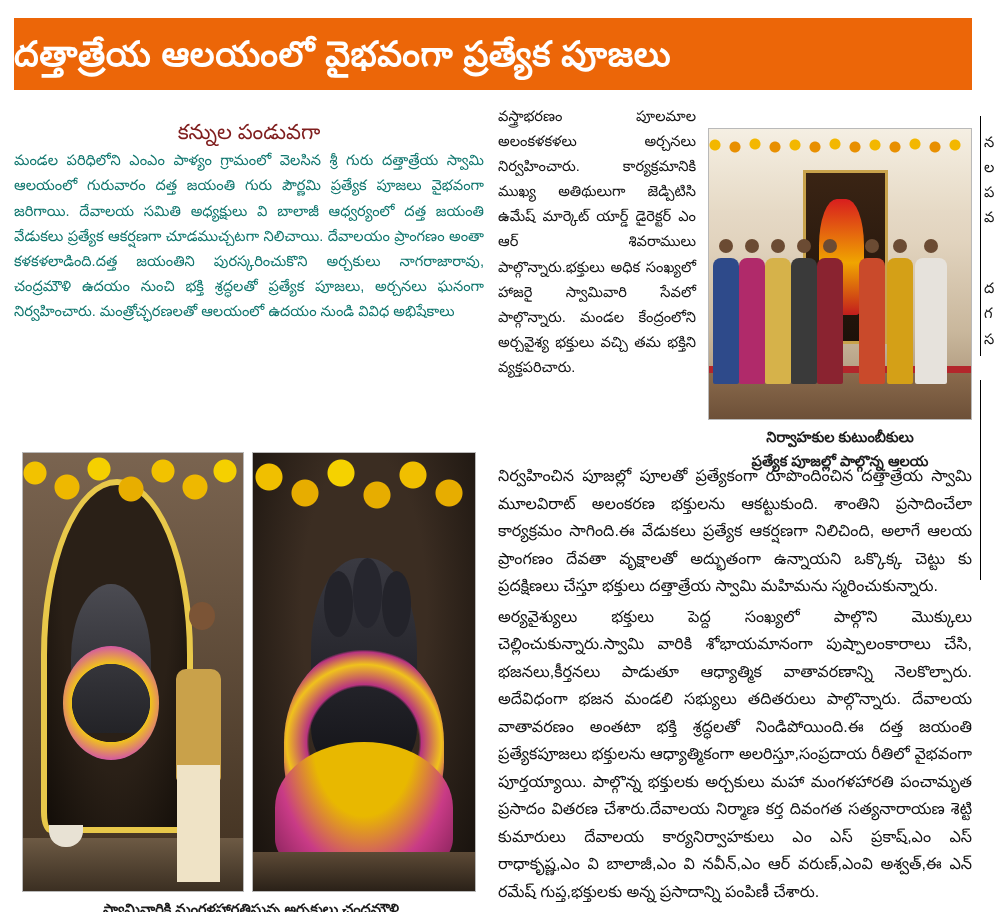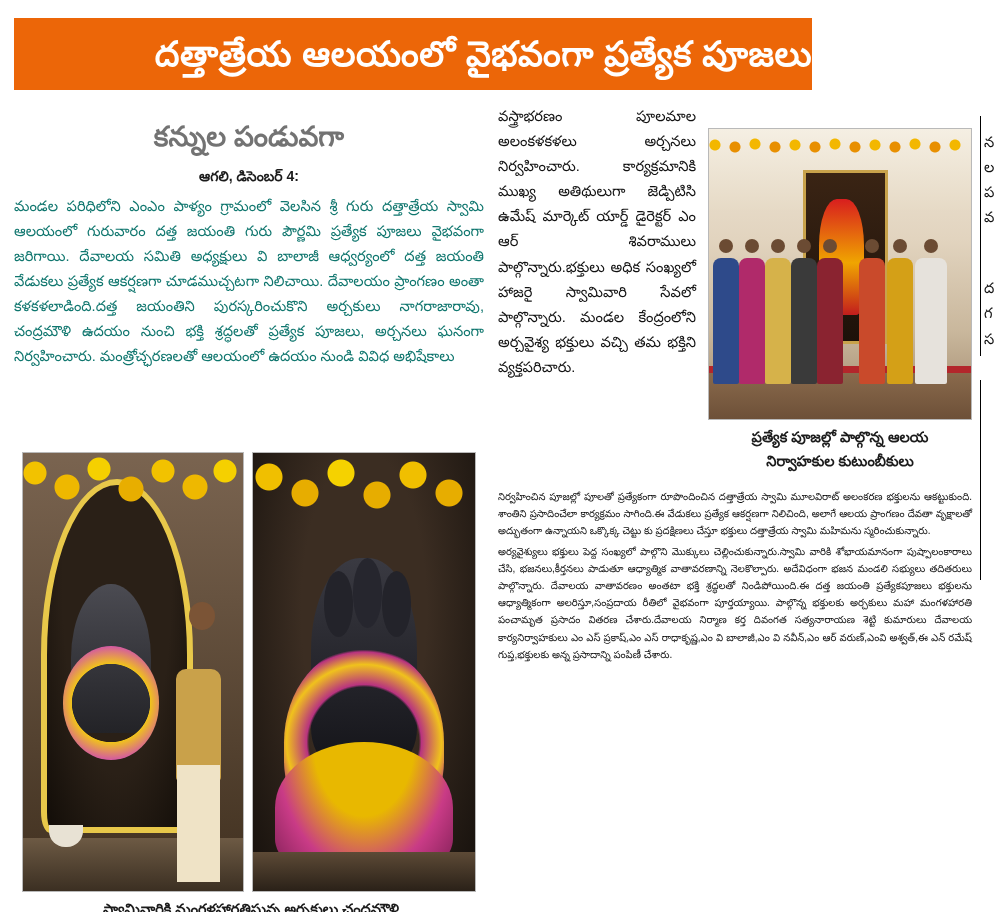--- a/index.html
+++ b/index.html
@@ -13,26 +13,26 @@
     position: relative;
     overflow: hidden;
     font-family: "Liberation Sans", sans-serif;
   }
 
   
   .masthead {
     position: absolute;
     left: 14px;
     top: 18px;
-    width: 798px;
+    width: 958px;
     height: 72px;
     background: #ec6608;
     display: flex;
     align-items: center;
-    justify-content: flex-end;
+    justify-content: flex-start;
     box-sizing: border-box;
   }
   .masthead-title {
     color: #ffffff;
     font-size: 35px;
     font-weight: bold;
     letter-spacing: 0.5px;
     line-height: 1.1;
     text-align: center;
     white-space: nowrap;
@@ -49,23 +49,23 @@
 
   
   .col-left {
     position: absolute;
     left: 0;
     top: 0;
     width: 470px;
   }
   .subhead {
     text-align: center;
-    font-size: 28px;
-    font-weight: bold;
-    color: #737373;
+    font-size: 21px;
+    font-weight: normal;
+    color: #7f1d1d;
     line-height: 1.35;
     margin: 14px 0 2px 0;
   }
   .dateline {
     text-align: center;
     font-size: 14px;
     font-weight: bold;
     color: #1b1b1b;
     margin: 12px 0 6px 0;
   }
@@ -144,23 +144,23 @@
     position: absolute;
     left: 694px;
     top: 320px;
     width: 264px;
   }
 
   
   .col-wide {
     position: absolute;
     left: 484px;
-    top: 384px;
+    top: 358px;
     width: 474px;
-    font-size: 10px;
+    font-size: 16px;
     line-height: 1.72;
     color: #111;
     text-align: justify;
   }
 
   
   .edge-col {
     position: absolute;
     left: 984px;
     top: 0;
@@ -353,21 +353,20 @@
 <body>
 
 <div class="masthead">
   <div class="masthead-title">దత్తాత్రేయ ఆలయంలో వైభవంగా ప్రత్యేక పూజలు</div>
 </div>
 
 <div class="page">
 
   <div class="col-left">
     <div class="subhead">కన్నుల పండువగా</div>
-    <div class="dateline">ఆగలి, డిసెంబర్ 4:</div>
     <div class="body-text">మండల పరిధిలోని ఎంఎం పాళ్యం గ్రామంలో వెలసిన శ్రీ గురు దత్తాత్రేయ స్వామి ఆలయంలో గురువారం దత్త జయంతి గురు పౌర్ణమి ప్రత్యేక పూజలు వైభవంగా జరిగాయి. దేవాలయ సమితి అధ్యక్షులు వి బాలాజీ ఆధ్వర్యంలో దత్త జయంతి వేడుకలు ప్రత్యేక ఆకర్షణగా చూడముచ్చటగా నిలిచాయి. దేవాలయం ప్రాంగణం అంతా కళకళలాడింది.దత్త జయంతిని పురస్కరించుకొని అర్చకులు నాగరాజారావు, చంద్రమౌళి ఉదయం నుంచి భక్తి శ్రద్ధలతో ప్రత్యేక పూజలు, అర్చనలు ఘనంగా నిర్వహించారు. మంత్రోచ్ఛరణలతో ఆలయంలో ఉదయం నుండి వివిధ అభిషేకాలు</div>
   </div>
 
   <div class="photo photo-left-a">
     <div class="inner scene-a">
       <div class="wall"></div>
       <div class="arch"></div>
       <div class="flowers-top"></div>
       <div class="lingam"></div>
       <div class="lingam-garland"></div>
@@ -444,22 +443,22 @@
         </div>
         <div class="person" style="left:206px; width:32px;">
           <div class="head"></div>
           <div class="body" style="background:#e6e2dc;"></div>
         </div>
       </div>
     </div>
   </div>
 
   <div class="caption-right">
+    <div class="caption">నిర్వాహకుల కుటుంబీకులు</div>
     <div class="caption">ప్రత్యేక పూజల్లో పాల్గొన్న ఆలయ</div>
-    <div class="caption">నిర్వాహకుల కుటుంబీకులు</div>
   </div>
 
   <div class="col-wide">
     <span>నిర్వహించిన పూజల్లో పూలతో ప్రత్యేకంగా రూపొందించిన దత్తాత్రేయ స్వామి మూలవిరాట్ అలంకరణ భక్తులను ఆకట్టుకుంది. శాంతిని ప్రసాదించేలా కార్యక్రమం సాగింది.ఈ వేడుకలు ప్రత్యేక ఆకర్షణగా నిలిచింది, అలాగే ఆలయ ప్రాంగణం దేవతా వృక్షాలతో అద్భుతంగా ఉన్నాయని ఒక్కొక్క చెట్టు కు ప్రదక్షిణలు చేస్తూ భక్తులు దత్తాత్రేయ స్వామి మహిమను స్మరించుకున్నారు.</span>
     <div style="height:3px"></div>
     <span style="display:block;">అర్యవైశ్యులు భక్తులు పెద్ద సంఖ్యలో పాల్గొని మొక్కులు చెల్లించుకున్నారు.స్వామి వారికి శోభాయమానంగా పుష్పాలంకారాలు చేసి, భజనలు,కీర్తనలు పాడుతూ ఆధ్యాత్మిక వాతావరణాన్ని నెలకొల్పారు. అదేవిధంగా భజన మండలి సభ్యులు తదితరులు పాల్గొన్నారు. దేవాలయ వాతావరణం అంతటా భక్తి శ్రద్ధలతో నిండిపోయింది.ఈ దత్త జయంతి ప్రత్యేకపూజలు భక్తులను ఆధ్యాత్మికంగా అలరిస్తూ,సంప్రదాయ రీతిలో వైభవంగా పూర్తయ్యాయి. పాల్గొన్న భక్తులకు అర్చకులు మహా మంగళహారతి పంచామృత ప్రసాదం వితరణ చేశారు.దేవాలయ నిర్మాణ కర్త దివంగత సత్యనారాయణ శెట్టి కుమారులు దేవాలయ కార్యనిర్వాహకులు ఎం ఎస్ ప్రకాష్,ఎం ఎస్ రాధాకృష్ణ,ఎం వి బాలాజీ,ఎం వి నవీన్,ఎం ఆర్ వరుణ్,ఎంవి అశ్వత్,ఈ ఎన్ రమేష్ గుప్త,భక్తులకు అన్న ప్రసాదాన్ని పంపిణీ చేశారు.</span>
   </div>
 
 </div>
 

